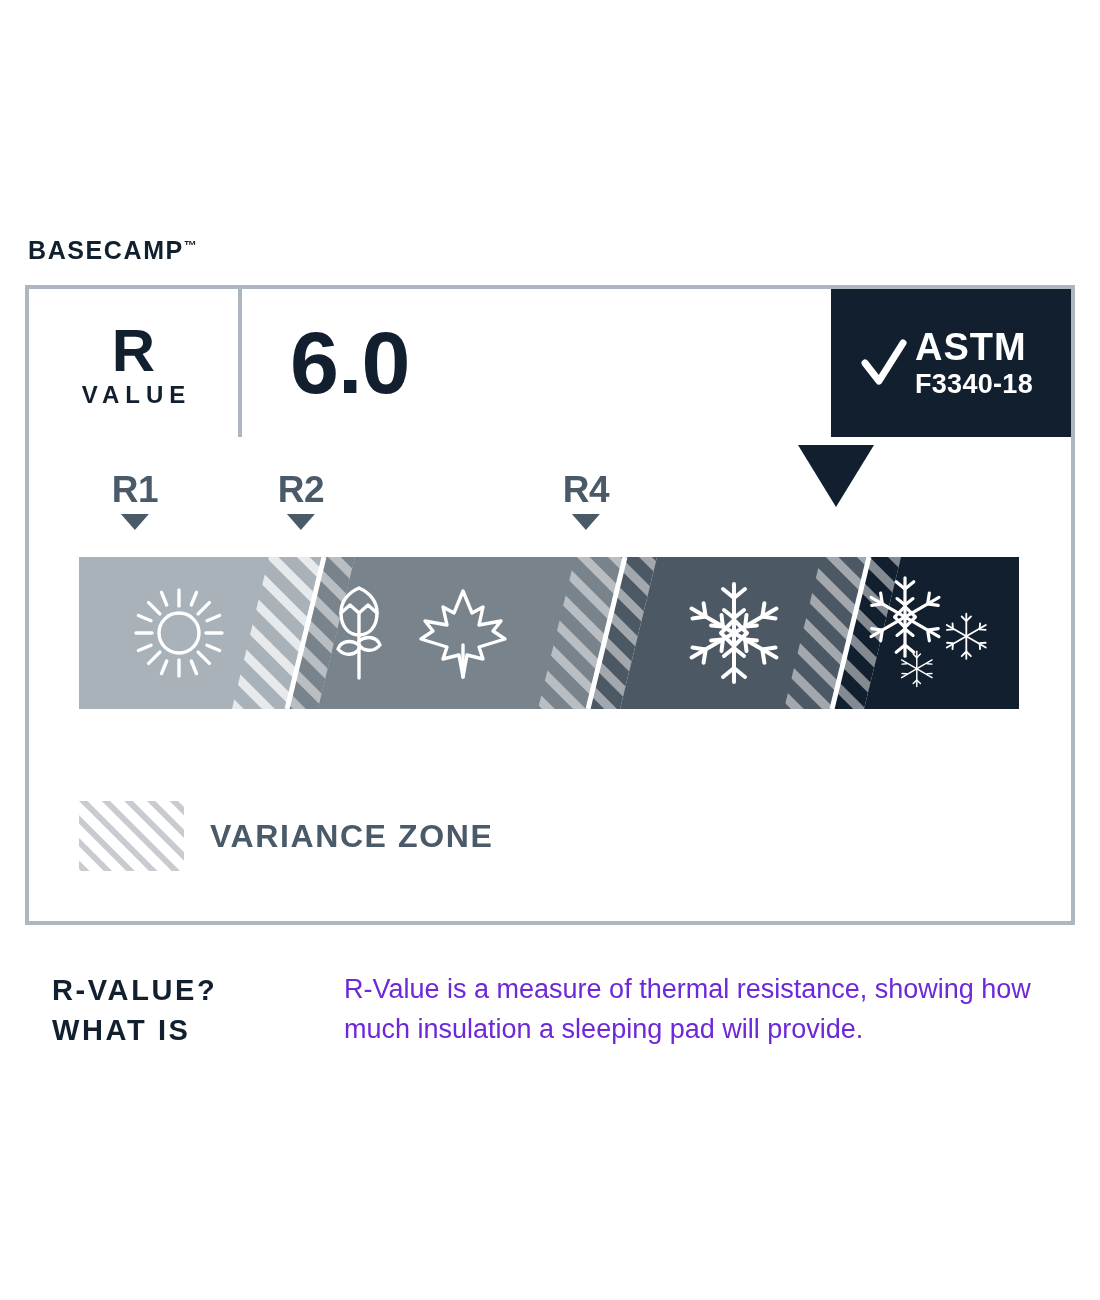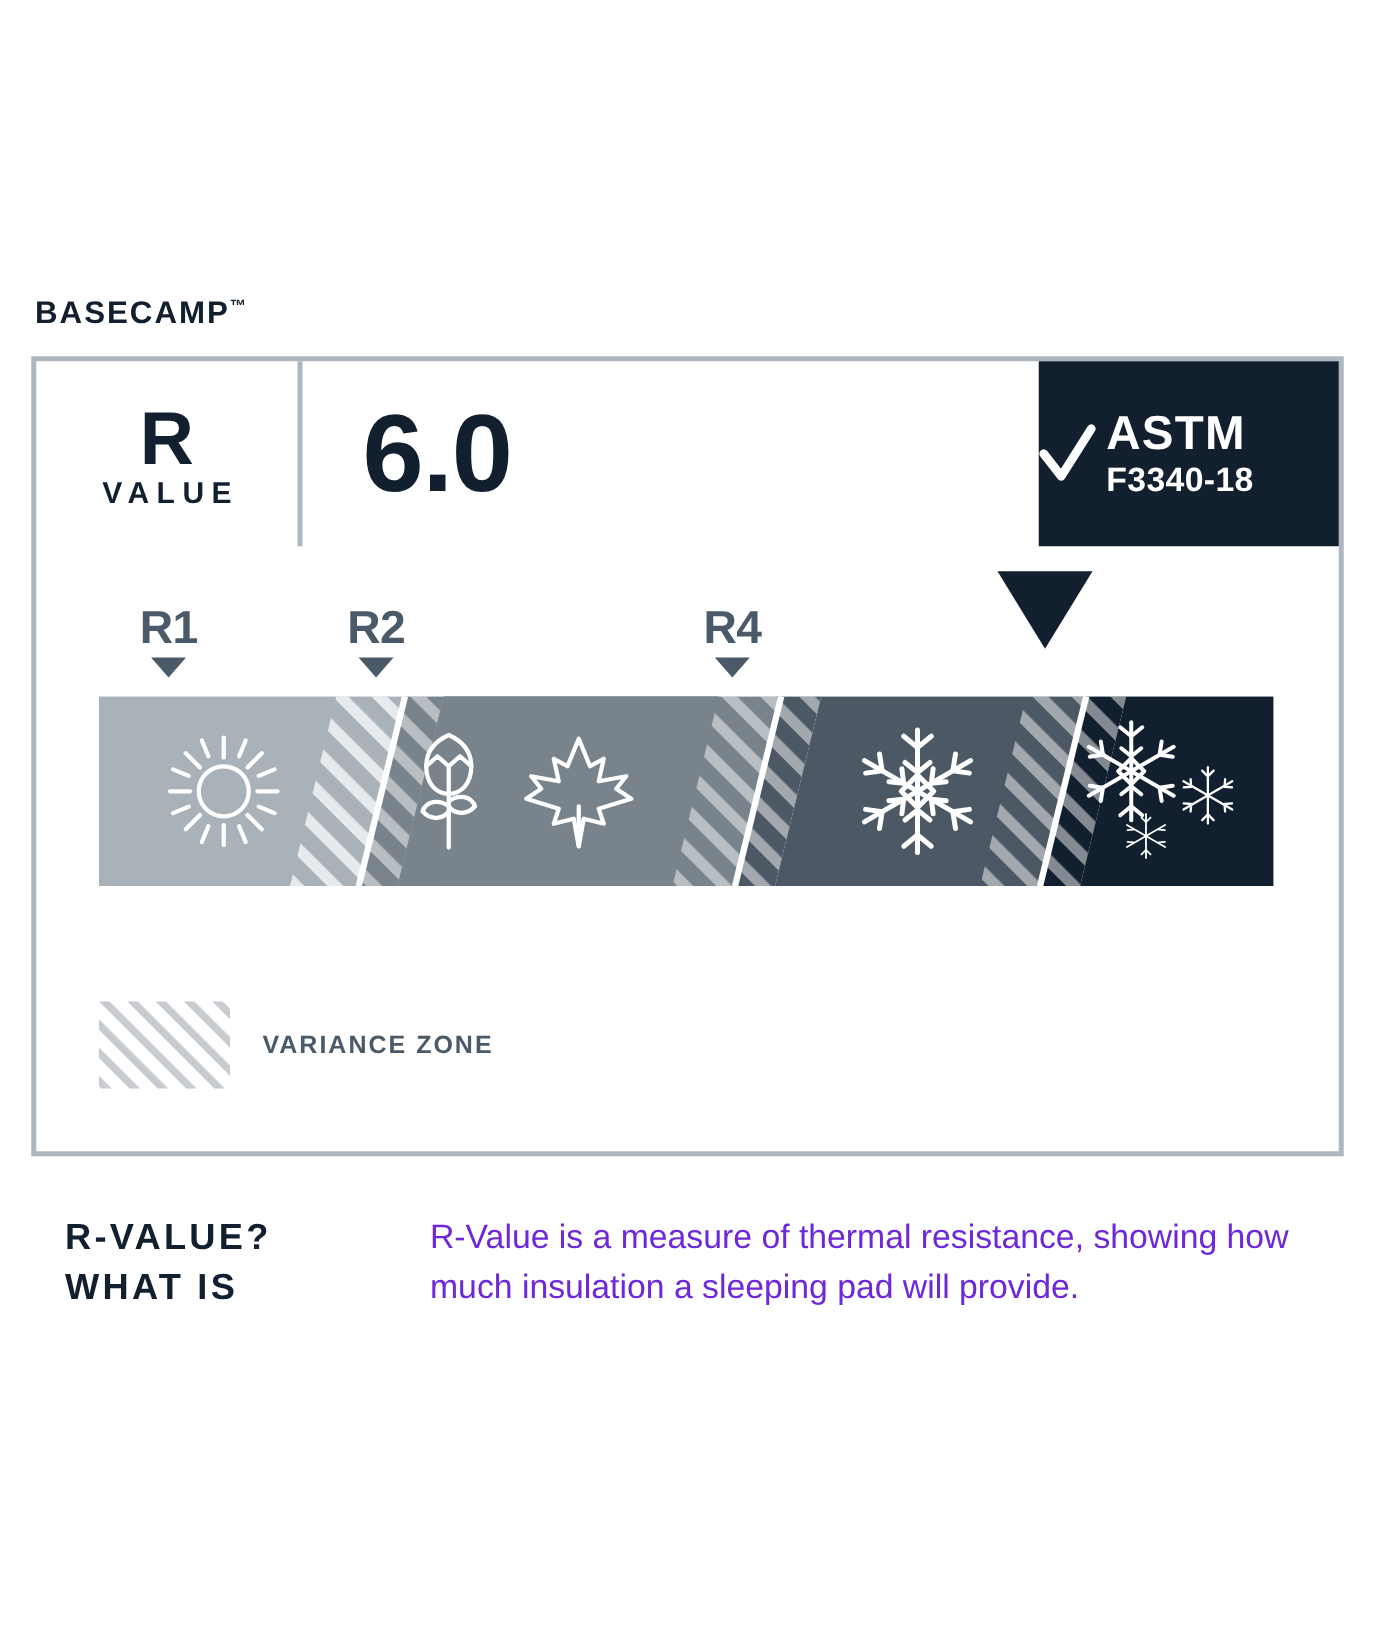--- a/index.html
+++ b/index.html
@@ -98,20 +98,21 @@
     font-weight: 700;
     color: #111f2e;
     line-height: 1;
     letter-spacing: -1px;
   }
   .astm-cell {
     width: 232px;
     background: #111f2e;
     display: flex;
     align-items: center;
+    justify-content: center;
     gap: 8px;
     padding-right: 8px;
   }
   .astm-check {
     width: 46px;
     height: 52px;
     flex: none;
     display: block;
   }
   .astm-text {
@@ -138,21 +139,21 @@
   .scale-area {
     position: absolute;
     left: 0;
     top: 152px;
     width: 1042px;
     height: 484px;
   }
 
   .ticks {
     position: absolute;
-    left: 0; top: 12px;
+    left: 0; top: 0;
     width: 890px;
     height: 116px;
   }
   .tick {
     position: absolute;
     top: 30px;
     transform: translateX(-50%);
     display: flex;
     flex-direction: column;
     align-items: center;
@@ -238,21 +239,21 @@
     display: flex;
     align-items: center;
     gap: 26px;
   }
   .legend-swatch {
     width: 105px;
     height: 70px;
     display: block;
   }
   .legend-text {
-    font-size: 20px;
+    font-size: 32px;
     font-weight: 700;
     color: #4a5a69;
     letter-spacing: 1.6px;
   }
 
   
   .explainer {
     position: absolute;
     left: 52px;
     top: 970px;

